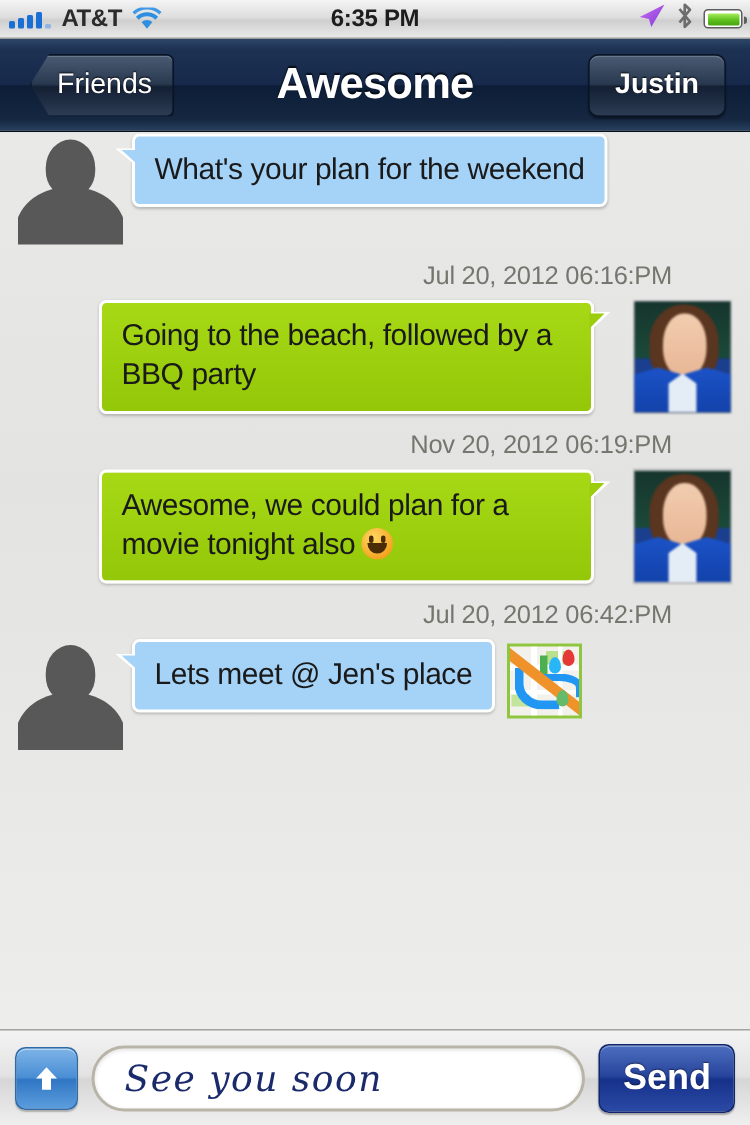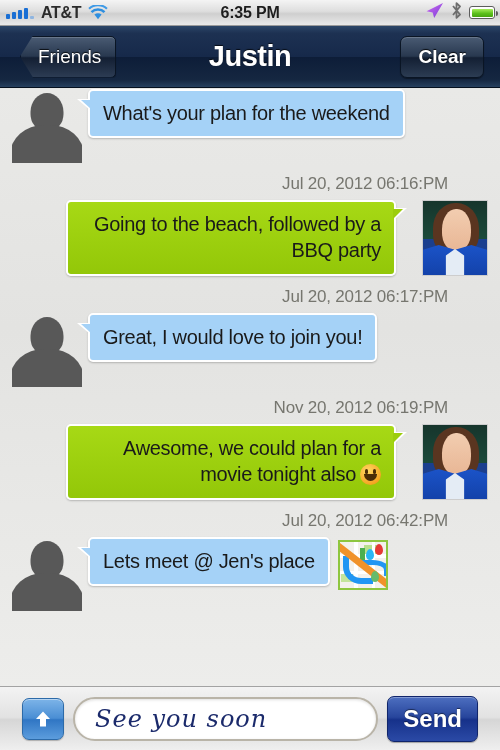--- a/index.html
+++ b/index.html
@@ -91,21 +91,21 @@
     position: absolute; top: 89px; bottom: 64px; left: 0; right: 0;
     background: linear-gradient(to bottom, #e9e9e7 0%, #e3e3e1 40%, #ededeb 100%);
     overflow: hidden;
   }
   .msg { position: relative; padding: 0 12px; }
   .ts {
     text-align: right; padding-right: 40px;
     font-size: 17px; color: #76766f; letter-spacing: -0.2px;
     margin-top: 11px; margin-bottom: 6px;
   }
-  .row { display: flex; align-items: flex-start; gap: 0; text-align: right; }
+  .row { display: flex; align-items: flex-start; gap: 0; }
   .row.out { justify-content: flex-start; }
 
   .avatar-sil {
     width: 70px; height: 74px; flex: 0 0 70px; position: relative; overflow: hidden;
   }
   .avatar-sil .head {
     position: absolute; left: 50%; top: 4px; transform: translateX(-50%);
     width: 33px; height: 38px; border-radius: 50% 50% 45% 45%;
     background: #585858;
   }
@@ -226,21 +226,21 @@
   }
   .mt-pin.red { background: #e53935; right: 7%; top: 5%; }
   .mt-pin.blue { background: #29b6f6; left: 58%; top: 16%; }
   .mt-pin.green { background: #66bb6a; left: 68%; top: 62%; }
 
   
   .toolbar {
     position: absolute; left: 0; right: 0; bottom: 0; height: 64px;
     background: linear-gradient(to bottom, #f3f3f3 0%, #e2e2e2 48%, #d6d6d6 52%, #efefef 100%);
     border-top: 1px solid #a3a3a3;
-    display: flex; align-items: center; padding: 0 22px; gap: 9px;
+    display: flex; align-items: center; padding: 0 10px; gap: 9px;
   }
   .btn-attach {
     width: 42px; height: 42px; flex: 0 0 42px; border-radius: 7px;
     background: linear-gradient(to bottom, #7db4e8 0%, #4a8ed4 48%, #3076c4 52%, #5c9ddd 100%);
     border: 1px solid #2c6aa8;
     box-shadow: inset 0 1px 0 rgba(255,255,255,0.45), 0 1px 1px rgba(0,0,0,0.25);
     display: flex; align-items: center; justify-content: center;
   }
   .btn-attach svg { display: block; }
   .input-wrap {
@@ -308,22 +308,22 @@
         </svg>
       </span>
       <span class="battery">
           <span></span>
         </span>
     </div>
   </div>
 
   <div class="navbar">
     <div class="btn-back">Friends</div>
-    <div class="nav-title">Justin</div>
-    <div class="btn-clear">Clear</div>
+    <div class="nav-title">Awesome</div>
+    <div class="btn-clear">Justin</div>
   </div>
 
   <div class="chat">
 
     <div class="msg">
       <div class="row">
         <div class="avatar-sil">
           <span class="head"></span>
             <span class="body"></span>
         </div>
@@ -339,30 +339,20 @@
           <span class="ap-bg-top"></span>
             <span class="ap-bg-bot"></span>
           <span class="ap-hair"></span>
             <span class="ap-face"></span>
           <span class="ap-jacket"></span>
             <span class="ap-shirt"></span>
         </div>
       </div>
     </div>
 
-    <div class="msg">
-      <div class="ts">Jul 20, 2012 06:17:PM</div>
-      <div class="row">
-        <div class="avatar-sil">
-          <span class="head"></span>
-            <span class="body"></span>
-        </div>
-        <div class="bubble in">Great, I would love to join you!</div>
-      </div>
-    </div>
 
     <div class="msg">
       <div class="ts">Nov 20, 2012 06:19:PM</div>
       <div class="row out">
         <div class="bubble out"><span>Awesome, we could plan for a movie tonight also</span><span class="emoji-face"><i></i><i></i><u></u></span></div>
         <div class="avatar-photo" style="margin-left:auto;">
           <span class="ap-bg-top"></span>
             <span class="ap-bg-bot"></span>
           <span class="ap-hair"></span>
             <span class="ap-face"></span>

